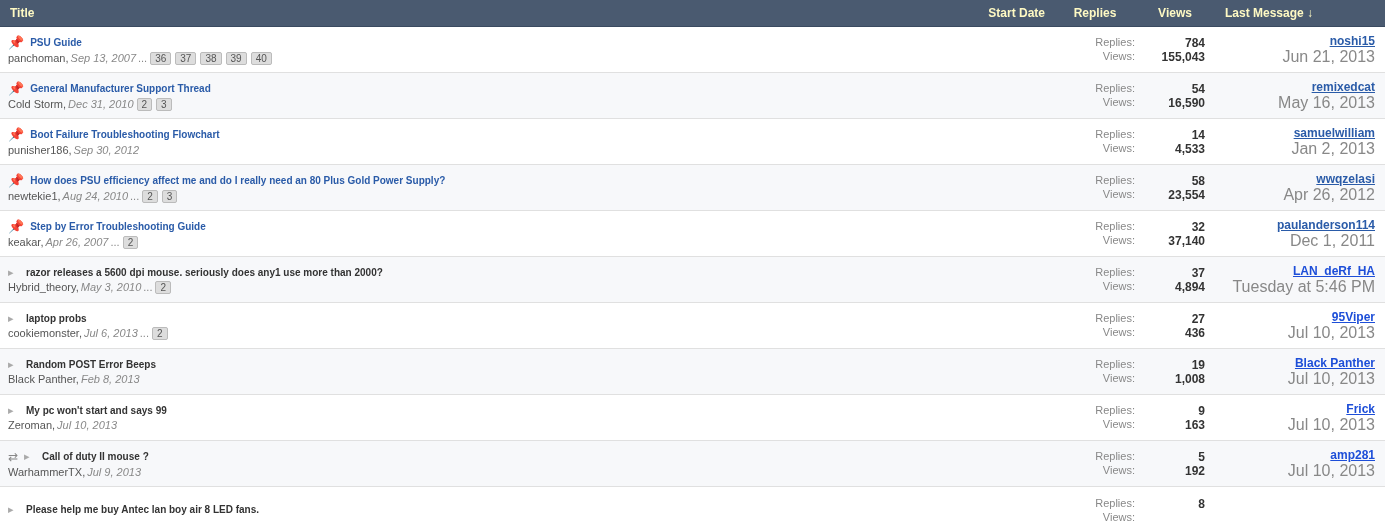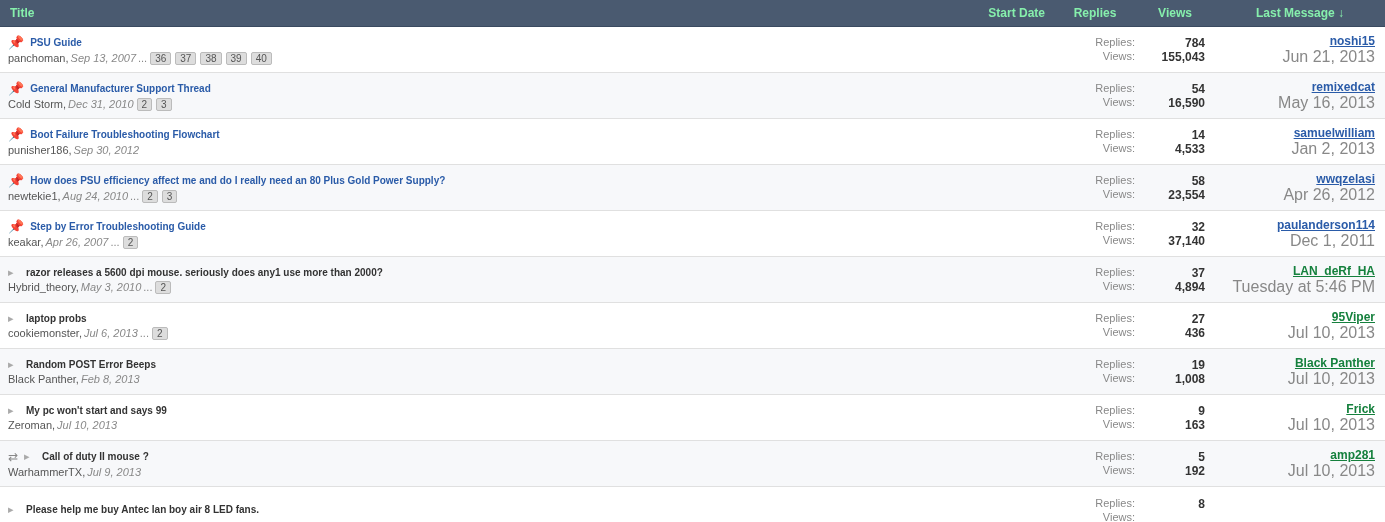--- a/index.html
+++ b/index.html
@@ -9,21 +9,21 @@
       background: #f0f0f0;
       color: #333;
     }
     .table-container {
       width: 1385px;
       background: #fff;
     }
     .table-header {
       display: flex;
       background: #4a5a70;
-      color: #86efac;
+      color: #fef9c3;
       font-size: 12px;
       font-weight: bold;
       padding: 6px 0;
       border-bottom: 1px solid #3a4a60;
     }
     .col-title {
       flex: 1;
       padding: 0 10px;
     }
     .col-start-date {
@@ -36,21 +36,21 @@
       text-align: center;
       padding: 0 10px;
     }
     .col-views {
       width: 80px;
       text-align: center;
       padding: 0 10px;
     }
     .col-last-message {
       width: 170px;
-      text-align: center;
+      text-align: left;
       padding: 0 10px;
     }
     .row {
       display: flex;
       align-items: center;
       border-bottom: 1px solid #e0e0e0;
       min-height: 46px;
       padding: 6px 0;
     }
     .row:nth-child(even) {
@@ -151,21 +151,21 @@
       padding: 0 10px;
       text-align: right;
     }
     .last-msg-user {
       color: #2a5ba8;
       font-size: 12px;
       font-weight: bold;
       cursor: pointer;
     }
     .last-msg-user.bold-dark {
-      color: #15803d;
+      color: #1d4ed8;
       font-weight: 900;
     }
     .last-msg-date {
       color: #888;
       font-size: 16px;
     }
   </style>
 </head>
 <body>
 

